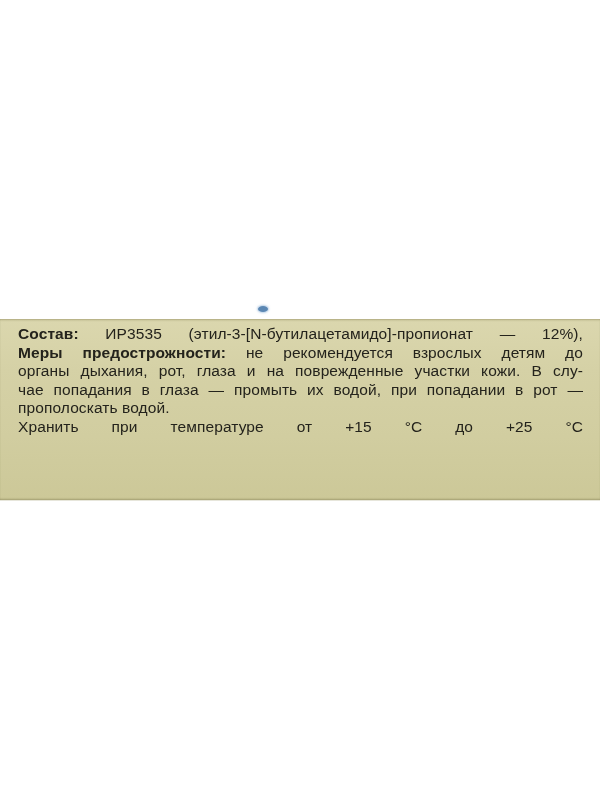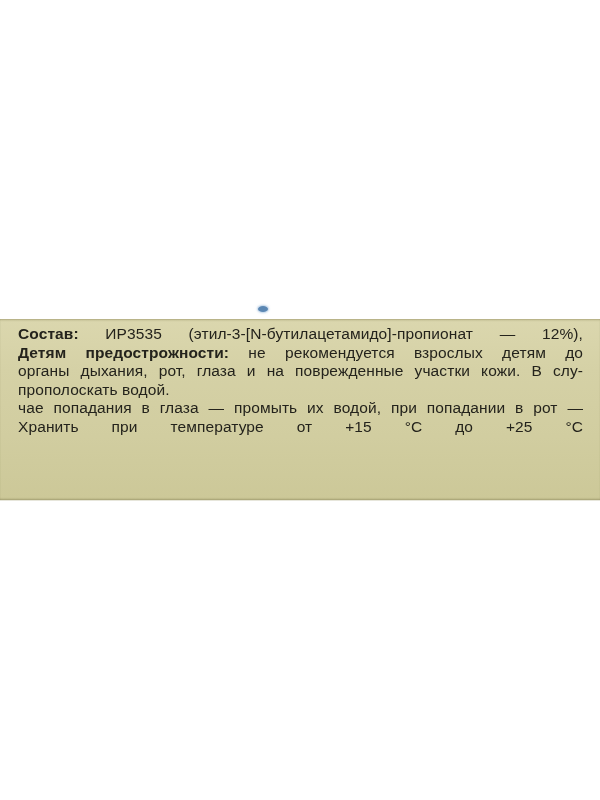--- a/index.html
+++ b/index.html
@@ -67,27 +67,27 @@
 
 <div class="photo">
 
   <span class="blue-speck"></span>
 
   <div class="label-band">
 
     <div class="line"><b>Состав:</b> <span>ИР3535 (этил-3-[N-бутилацетамидо]-пропионат — 12%),</span></div>
 
 
-    <div class="line"><b>Детям предострожности:</b> <span>не рекомендуется взрослых детям до</span></div>
+    <div class="line"><b>Меры предострожности:</b> <span>не рекомендуется взрослых детям до</span></div>
 
 
 
 
     <div class="line"><span>органы дыхания, рот, глаза и на поврежденные участки кожи. В слу-</span></div>
 
+    <div class="line"><span>чае попадания в глаза — промыть их водой, при попадании в рот —</span></div>
+
     <div class="line para-end"><span>прополоскать водой.</span></div>
-
-    <div class="line"><span>чае попадания в глаза — промыть их водой, при попадании в рот —</span></div>
 
     <div class="line"><span>Хранить при температуре от +15 °С до +25 °С</span></div>
 
   </div>
 </div>
 
 </body></html>

